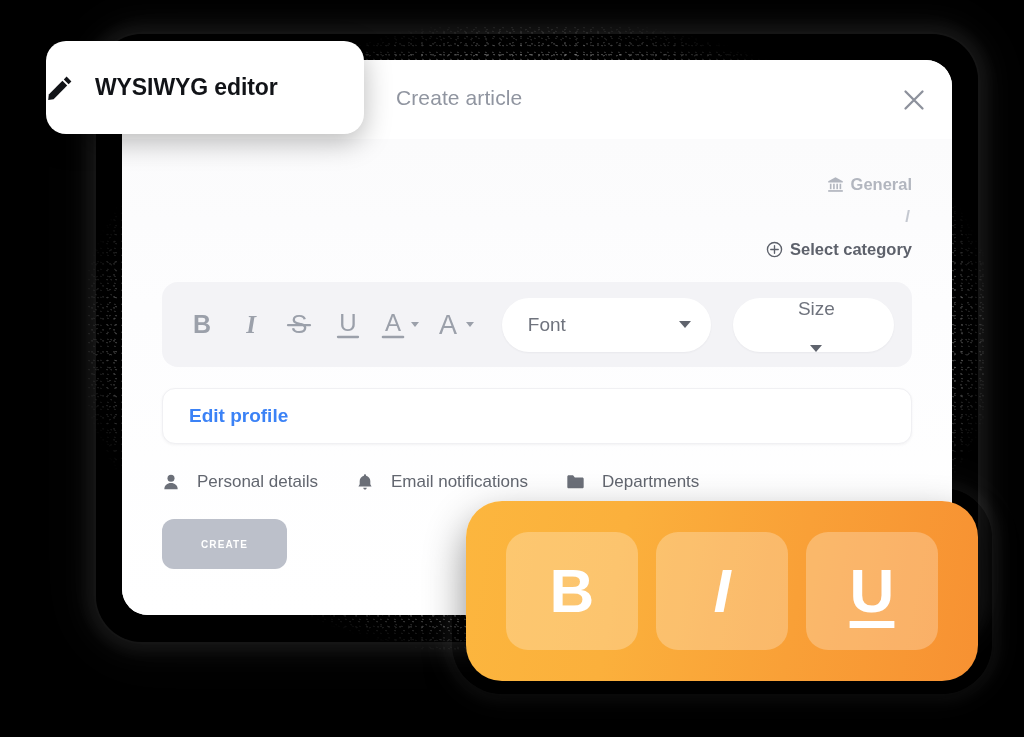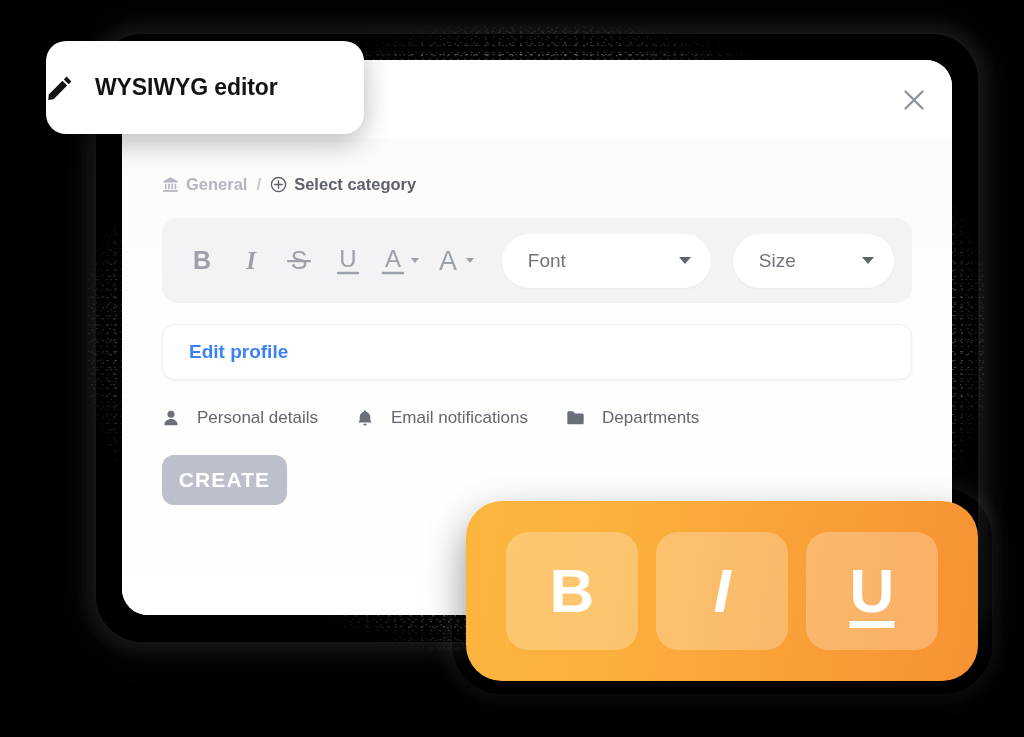--- a/index.html
+++ b/index.html
@@ -119,25 +119,26 @@
   .card-body {
     flex: 1 1 auto;
     background: linear-gradient(180deg, #fbfbfc 0%, #fdfdfe 35%, #ffffff 100%);
     padding: 0 40px;
     position: relative;
   }
 
   
   .breadcrumb {
     display: flex;
-    align-items: flex-start;
-    gap: 7px;
+    align-items: flex-end;
+    gap: 13px;
     padding-top: 36px;
     font-size: 16.5px;
     font-weight: bold;
+    flex-direction: column;
   }
   .bc-item {
     display: inline-flex;
     align-items: center;
     gap: 7px;
     cursor: pointer;
   }
   .bc-general { color: #b2b6bf; }
   .bc-select  { color: #5d616b; }
   .bc-sep {
@@ -177,21 +178,21 @@
     background: #ffffff;
     border-radius: 27px;
     display: flex;
     align-items: center;
     justify-content: space-between;
     padding: 0 20px 0 26px;
     cursor: pointer;
     box-shadow: 0 1px 2px rgba(30,35,50,0.05);
   }
   .tb-select.font { width: 198px; margin-left: 18px; }
-  .tb-select.size { width: 140px; margin-left: 18px; }
+  .tb-select.size { width: 140px; margin-left: 18px; flex-direction: column; }
   .tb-select-label {
     font-size: 19px;
     color: #6f737d;
   }
   .caret {
     width: 0; height: 0;
     border-left: 6px solid transparent;
     border-right: 6px solid transparent;
     border-top: 7px solid #5f636d;
   }
@@ -256,21 +257,21 @@
     background: #bcc0ca;
     border-radius: 12px;
     display: flex;
     align-items: center;
     justify-content: center;
     cursor: pointer;
     border: none;
   }
   .create-btn-label {
     color: #ffffff;
-    font-size: 21px;
+    font-size: 10px;
     font-weight: bold;
     letter-spacing: 1.1px;
   }
 
   
   .badge {
     position: absolute;
     left: 46px;
     top: 41px;
     width: 318px;
@@ -333,20 +334,21 @@
 
 <div id="stage">
 
   <div class="halo halo-main"></div>
   <div class="halo-grain"></div>
   <div class="halo-orange"></div>
 
   <div class="card">
 
     <div class="card-header">
+      <div class="header-title">Create article</div>
       <div class="close-btn">
         <svg width="22" height="22" viewBox="0 0 22 22" aria-hidden="true">
           <path d="M2.5 2.5 L19.5 19.5 M19.5 2.5 L2.5 19.5" stroke="#8d919c" stroke-width="2.3" stroke-linecap="round" fill="none"></path>
         </svg>
       </div>
     </div>
 
     <div class="card-body">
 
       <div class="breadcrumb">

